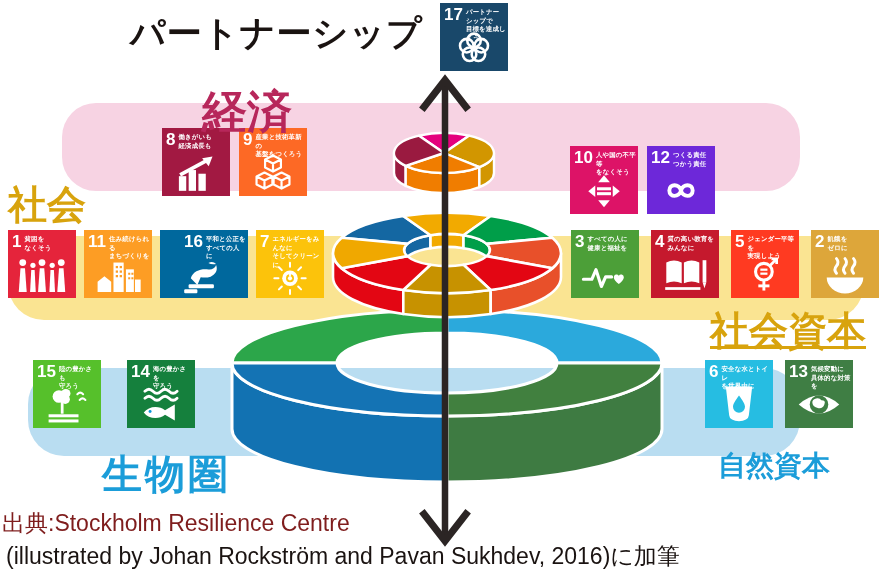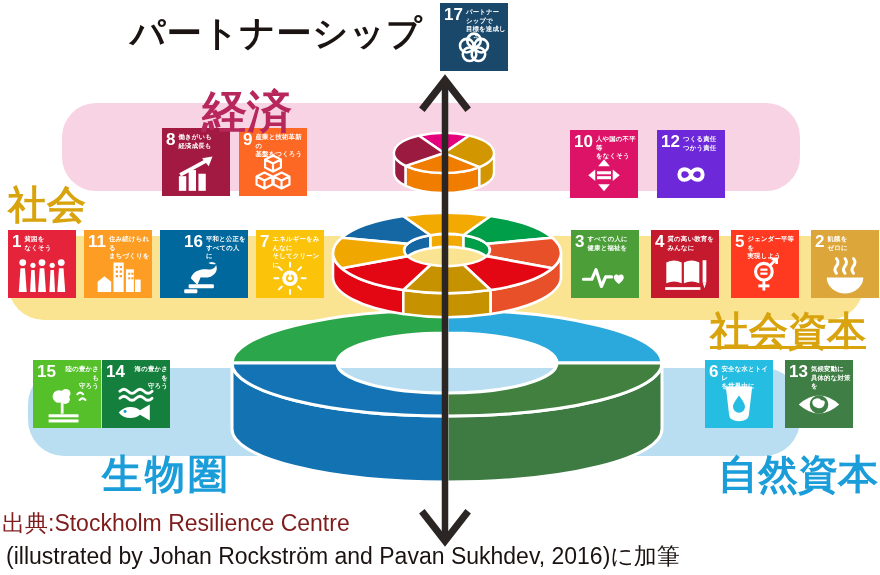--- a/index.html
+++ b/index.html
@@ -6,38 +6,38 @@
     font-family:"Liberation Sans","DejaVu Sans",sans-serif;}
   #stage{position:relative;width:880px;height:575px;background:#fff;}
   .band{position:absolute;}
   #band-economy{left:62px;top:103px;width:738px;height:88px;border-radius:34px;}
   #band-society{left:8px;top:236px;width:856px;height:84px;border-radius:36px;}
   #band-biosphere{left:28px;top:368px;width:772px;height:88px;border-radius:36px;}
   .cake-svg{position:absolute;left:0;top:0;width:880px;height:575px;}
   .icon-row{position:absolute;display:flex;}
   #grp-partnership{left:410px;top:3px;}
   #grp-economy-left{left:162px;top:128px;gap:9px;}
-  #grp-economy-right{left:570px;top:130px;gap:19px;}
+  #grp-economy-right{left:570px;top:146px;gap:9px;}
   #grp-society-left{left:8px;top:230px;gap:8px;}
   #grp-society-right{left:571px;top:230px;gap:12px;}
-  #grp-biosphere-left{left:33px;top:360px;gap:1px;text-align:right;}
+  #grp-biosphere-left{left:33px;top:360px;gap:26px;}
   #grp-biosphere-right{left:705px;top:360px;gap:12px;}
   .sdg-card{width:68px;height:68px;position:relative;color:#fff;flex:0 0 auto;}
   .sdg-head{display:flex;gap:3px;padding:4px 2px 0 4px;align-items:flex-start;}
   .sdg-num{font-size:17px;font-weight:700;line-height:.95;}
   .sdg-label{font-size:6.4px;font-weight:700;line-height:1.35;padding-top:1px;letter-spacing:.2px;}
   .sdg-glyph{position:absolute;left:0;right:0;top:21px;bottom:0;display:flex;align-items:center;justify-content:center;}
   .sdg-glyph svg{display:block;}
   .lbl{position:absolute;font-weight:700;white-space:nowrap;}
   #lbl-partnership{left:130px;top:10px;font-size:35px;letter-spacing:1px;}
   #lbl-economy{left:202px;top:82px;font-size:45px;}
   #lbl-society{left:8px;top:178px;font-size:39px;}
   #lbl-social-capital{left:710px;top:304px;font-size:39px;text-decoration:underline;}
   #lbl-biosphere{left:102px;top:447px;font-size:40px;letter-spacing:3px;}
-  #lbl-natural-capital{left:718px;top:447px;font-size:40px;}
+  #lbl-natural-capital{left:718px;top:447px;font-size:28px;}
   .src{position:absolute;font-size:23px;font-weight:400;white-space:nowrap;}
   #src1{left:2px;top:508px;}
   #src2{left:6px;top:541px;}
 </style>
 </head>
 <body>
 
 <div id="stage">
 
   <div class="band" id="band-economy" style="background: rgb(247, 211, 227);"></div>

